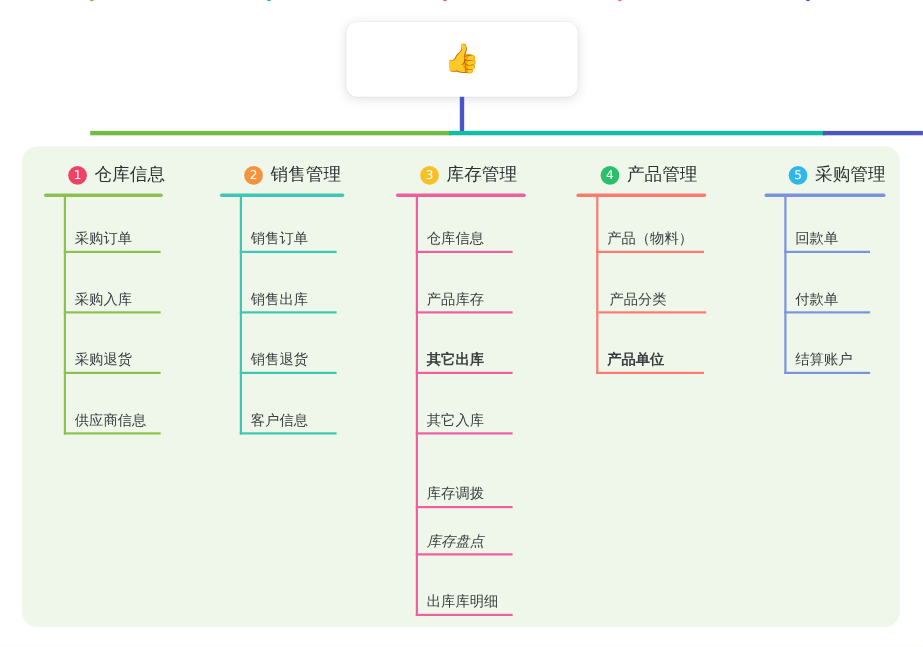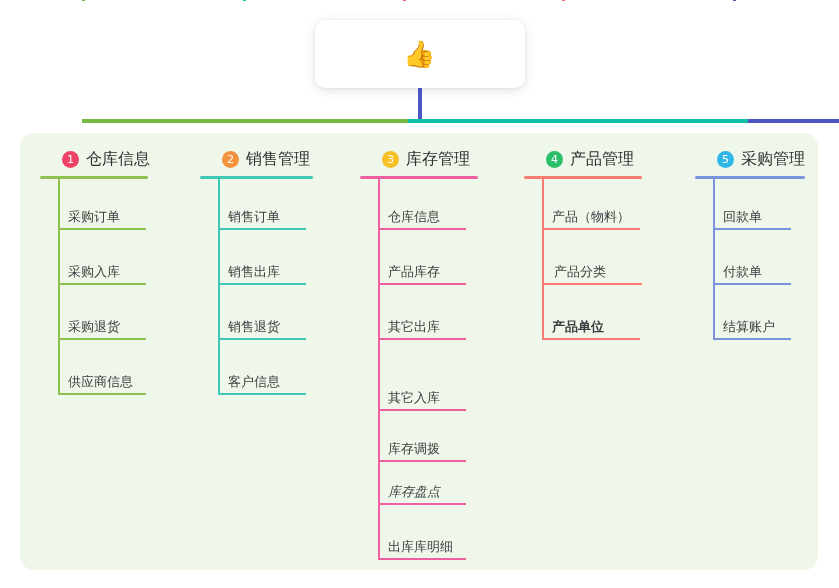--- a/index.html
+++ b/index.html
@@ -133,25 +133,25 @@
         </div>
         <div class="spine" style="left: 18px; top: 179px; height: 381px; background: rgb(238, 95, 160);"></div>
         <div class="leaf" style="left: 18px; top: 208px; width: 88px;">
           <span class="leaf-label">仓库信息</span>
           <div class="leaf-rule" style="width: 88px; background: rgb(238, 95, 160);"></div>
         </div>
         <div class="leaf" style="left: 18px; top: 263px; width: 88px;">
           <span class="leaf-label">产品库存</span>
           <div class="leaf-rule" style="width: 88px; background: rgb(238, 95, 160);"></div>
         </div>
-        <div class="leaf" style="left: 18px; top: 318px; width: 88px;">
+        <div class="leaf" style="left: 18px; top: 318px; width: 88px; font-weight: bold;">
           <span class="leaf-label">其它出库</span>
           <div class="leaf-rule" style="width: 88px; background: rgb(238, 95, 160);"></div>
         </div>
-        <div class="leaf" style="left: 18px; top: 373px; width: 88px; margin-top: 16px;">
+        <div class="leaf" style="left: 18px; top: 373px; width: 88px;">
           <span class="leaf-label">其它入库</span>
           <div class="leaf-rule" style="width: 88px; background: rgb(238, 95, 160);"></div>
         </div>
         <div class="leaf" style="left: 18px; top: 428px; width: 88px; margin-top: 12px;">
           <span class="leaf-label">库存调拨</span>
           <div class="leaf-rule" style="width: 88px; background: rgb(238, 95, 160);"></div>
         </div>
         <div class="leaf" style="left: 18px; top: 483px; width: 88px; font-style: italic;">
           <span class="leaf-label">库存盘点</span>
           <div class="leaf-rule" style="width: 88px; background: rgb(238, 95, 160);"></div>

